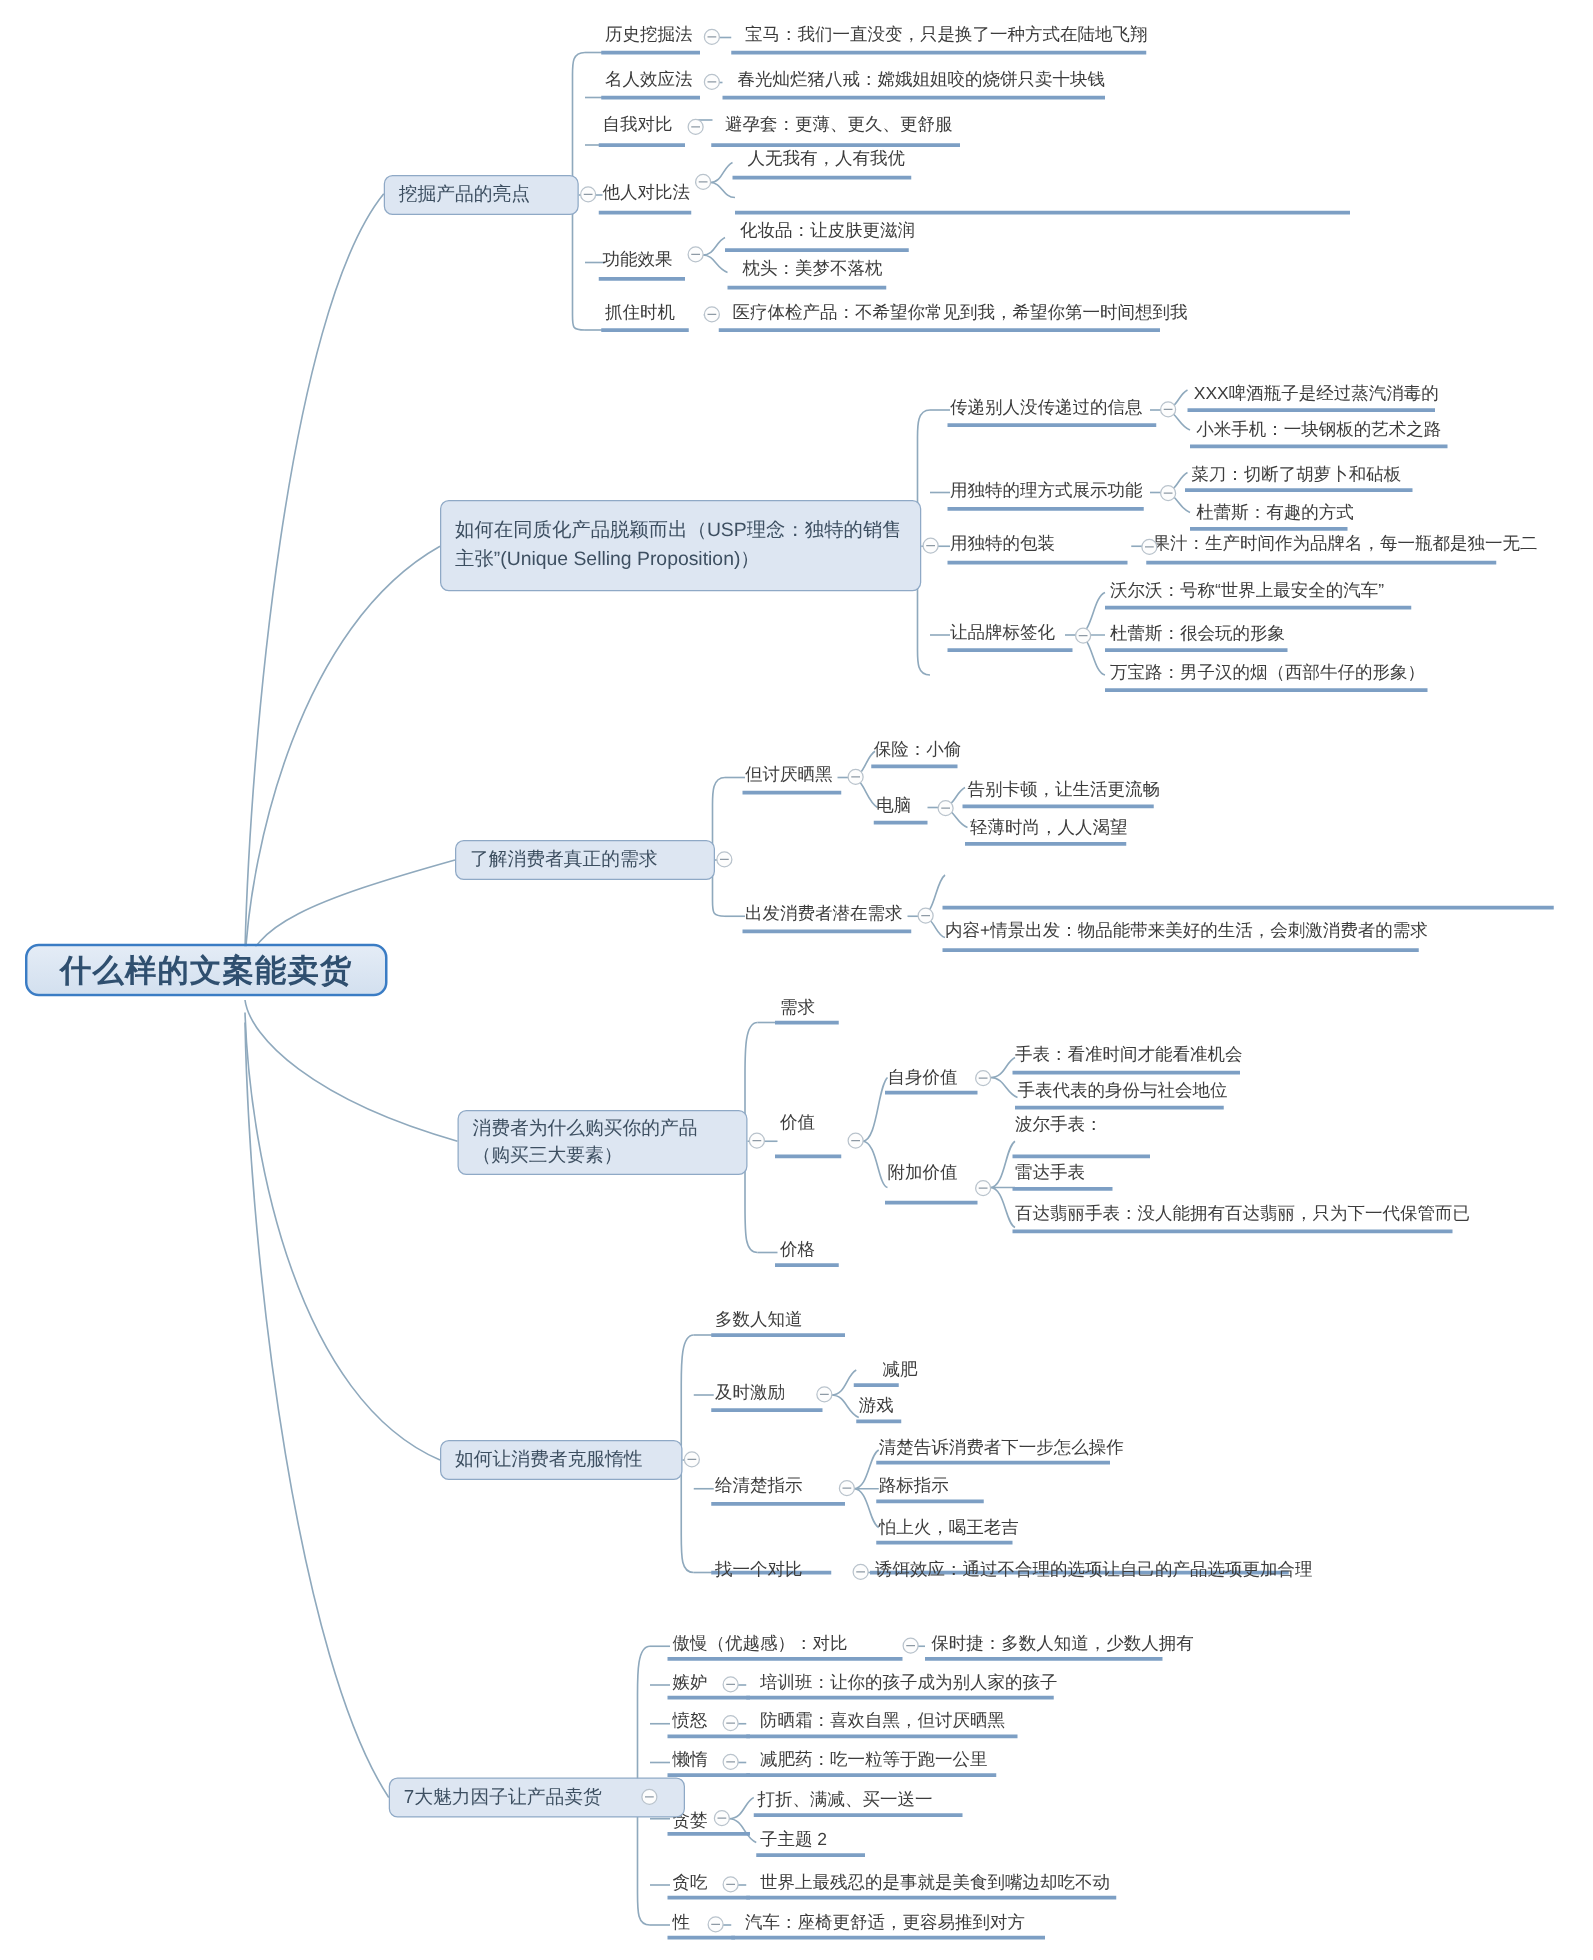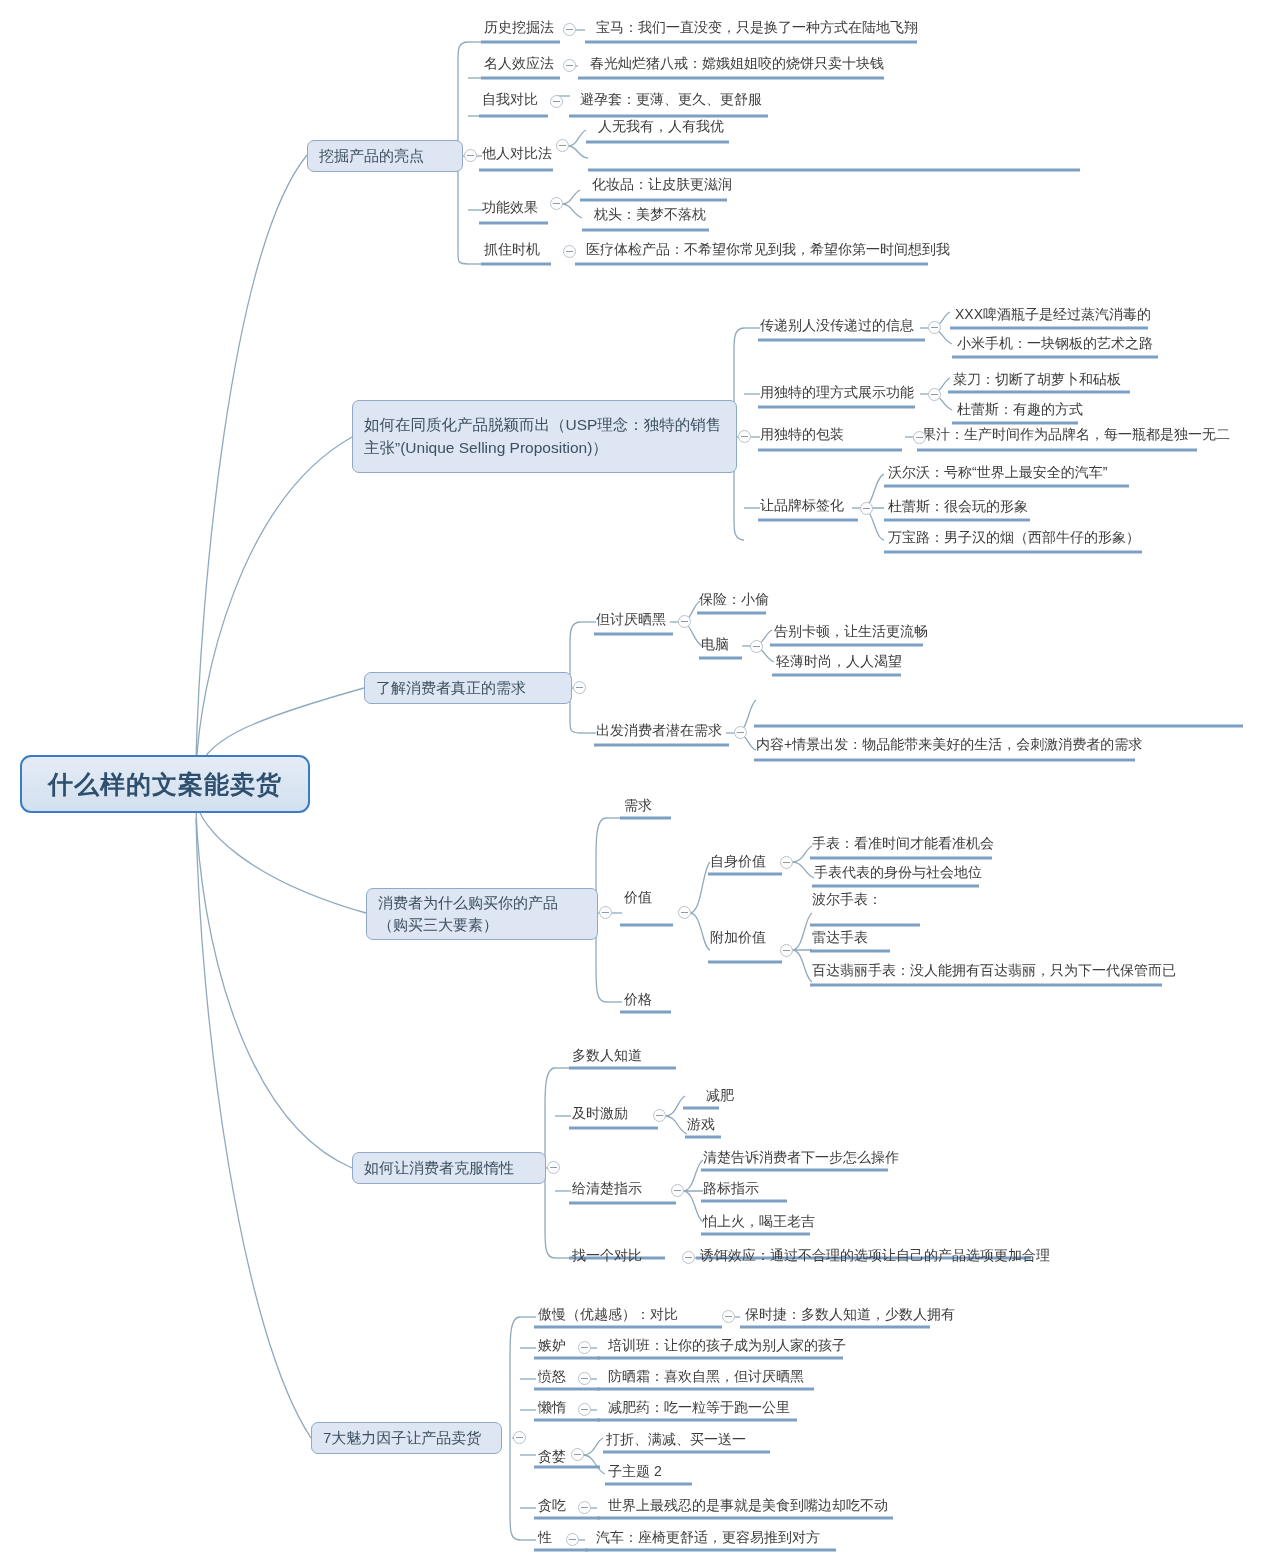--- a/index.html
+++ b/index.html
@@ -294,21 +294,21 @@
       <line x1="597" y1="1358" x2="843" y2="1358"></line>
       <line x1="597" y1="1389" x2="814" y2="1389"></line>
       <line x1="597" y1="1420" x2="797" y2="1420"></line>
       <line x1="603" y1="1452" x2="770" y2="1452"></line>
       <line x1="605" y1="1484" x2="692" y2="1484"></line>
       <line x1="597" y1="1518" x2="893" y2="1518"></line>
       <line x1="585" y1="1550" x2="836" y2="1550"></line>
     </g>
   </svg>
 
-  <div class="root-node" style="left:20px; top:755px; width:290px; height:58px;">
+  <div class="root-node" style="left:20px; top:755px; width:290px; height:42px;">
     <span>什么样的文案能卖货</span>
   </div>
 
   <div class="l1-node" style="left:307px; top:140px; width:156px; height:32px;">
     <span>挖掘产品的亮点</span>
   </div>
   <div class="toggle" style="left:464px; top:149px;"></div>
 
   <div class="topic" style="left:484px; top:18px;">历史挖掘法</div>
   <div class="toggle" style="left:563px; top:23px;"></div>
@@ -415,21 +415,21 @@
   <div class="topic" style="left:572px; top:1179px;">给清楚指示</div>
   <div class="toggle" style="left:671px; top:1184px;"></div>
   <div class="topic" style="left:703px; top:1148px;">清楚告诉消费者下一步怎么操作</div>
   <div class="topic" style="left:703px; top:1179px;">路标指示</div>
   <div class="topic" style="left:703px; top:1212px;">怕上火，喝王老吉</div>
 
   <div class="topic" style="left:572px; top:1246px;">找一个对比</div>
   <div class="toggle" style="left:682px; top:1251px;"></div>
   <div class="topic" style="left:700px; top:1246px;">诱饵效应：通过不合理的选项让自己的产品选项更加合理</div>
 
-  <div class="l1-node" style="left:311px; top:1422px; width:191px; height:32px;">
+  <div class="l1-node" style="left:311px; top:1422px; width:237px; height:32px;">
     <span>7大魅力因子让产品卖货</span>
   </div>
   <div class="toggle" style="left:513px; top:1431px;"></div>
 
   <div class="topic" style="left:538px; top:1305px;">傲慢（优越感）：对比</div>
   <div class="toggle" style="left:722px; top:1310px;"></div>
   <div class="topic" style="left:745px; top:1305px;">保时捷：多数人知道，少数人拥有</div>
 
   <div class="topic" style="left:538px; top:1336px;">嫉妒</div>
   <div class="toggle" style="left:578px; top:1341px;"></div>

